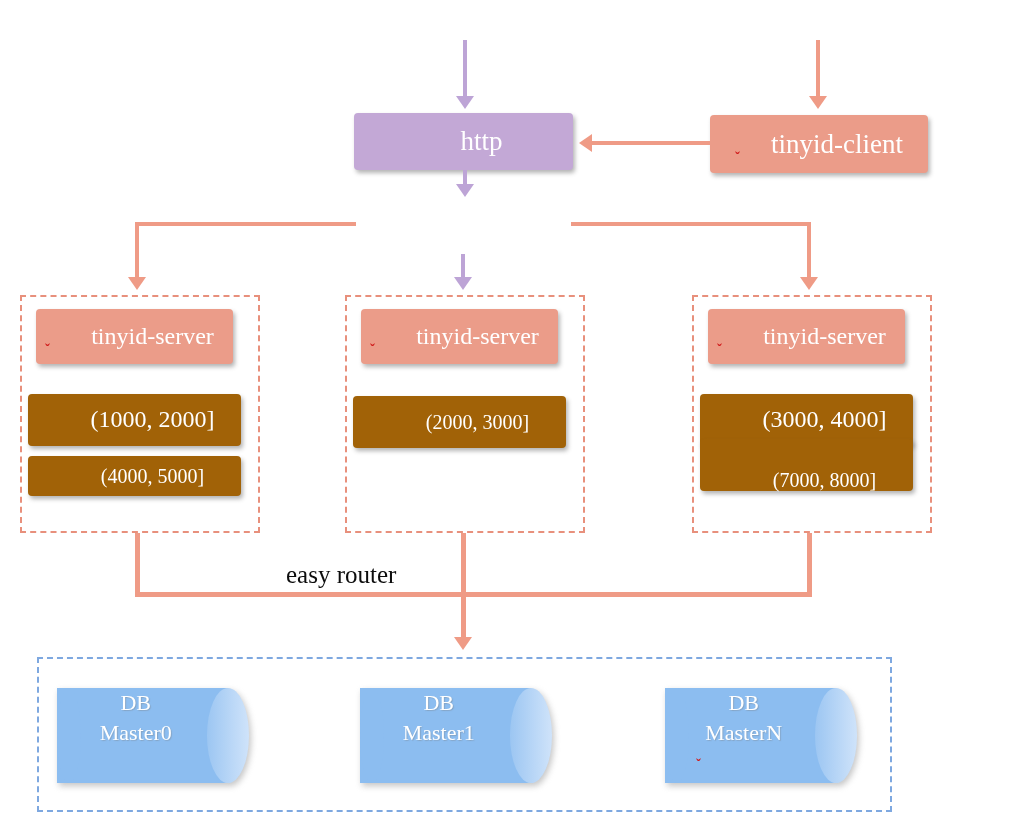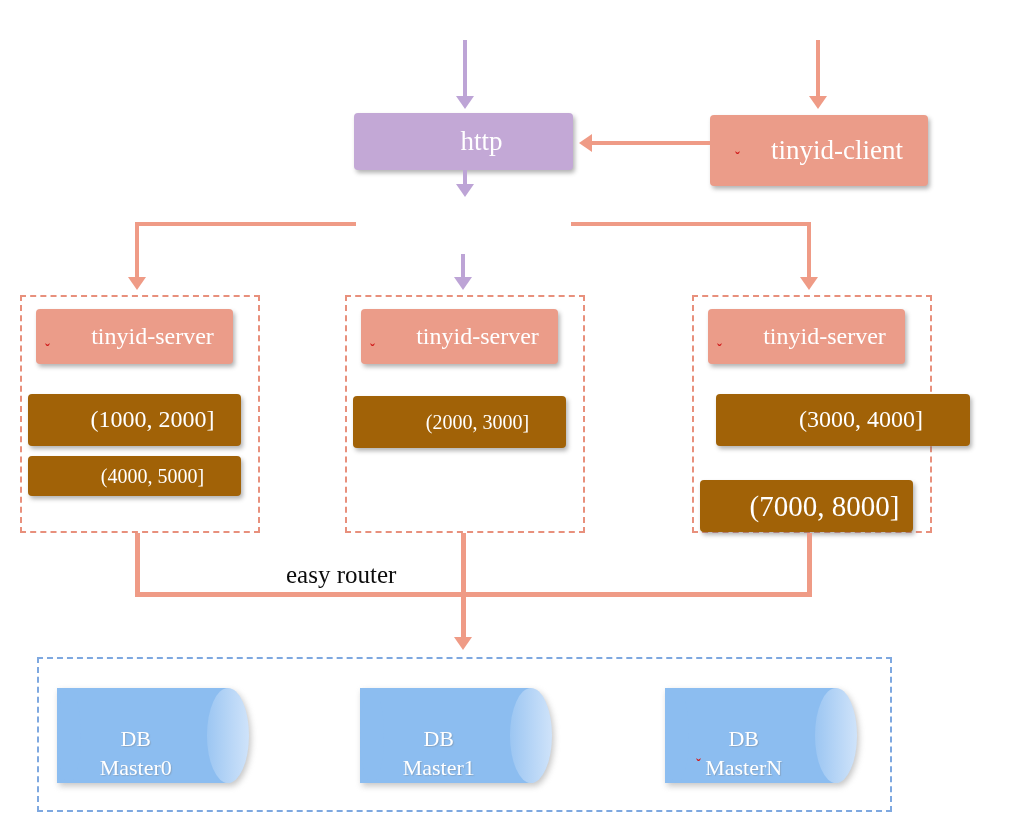--- a/index.html
+++ b/index.html
@@ -113,21 +113,21 @@
   }
   .cyl-label {
     position: absolute;
     left: 0;
     top: 0;
     width: 82%;
     height: 100%;
     display: flex;
     flex-direction: column;
     align-items: center;
-    justify-content: flex-end;
+    justify-content: flex-start;
     color: #ffffff;
     font-family: "Liberation Serif", serif;
     font-size: 22px;
     line-height: 1.35;
     text-shadow: 1px 1px 1px rgba(120,120,120,0.35);
   }
 
   
   .plain-label {
     position: absolute;
@@ -155,21 +155,21 @@
   <div class="line purple" style="left:463px; top:40px; width:4px; height:58px;"></div>
   <div class="arrow-down purple" style="left:456px; top:96px;"></div>
 
   <div class="line" style="left:816px; top:40px; width:4px; height:58px;"></div>
   <div class="arrow-down" style="left:809px; top:96px;"></div>
 
   <div class="node purple" style="left:354px; top:113px; width:219px; height:57px; font-size:27px;">
     <span>http</span>
   </div>
 
-  <div class="node salmon" style="left:710px; top:115px; width:218px; height:71px; font-size:27px;">
+  <div class="node salmon" style="left:710px; top:115px; width:218px; height:58px; font-size:27px;">
     <span>tinyid-client</span>
   </div>
   <span class="red-caret" style="left:735px; top:150px;">ˇ</span>
 
   <div class="line" style="left:592px; top:141px; width:118px; height:4px;"></div>
   <div class="arrow-left" style="left:579px; top:134px;"></div>
 
   <div class="line purple" style="left:463px; top:170px; width:4px; height:16px;"></div>
   <div class="arrow-down purple" style="left:456px; top:184px;"></div>
 
@@ -210,24 +210,24 @@
     <span>(2000, 3000]</span>
   </div>
 
   <div class="group salmon-dashed" style="left:692px; top:295px; width:240px; height:238px;"></div>
 
   <div class="node salmon" style="left:708px; top:309px; width:197px; height:55px; font-size:24px;">
     <span>tinyid-server</span>
   </div>
   <span class="red-caret" style="left:717px; top:342px;">ˇ</span>
 
-  <div class="node blue" style="left:700px; top:394px; width:254px; height:52px; font-size:24px;margin-left:16px;">
+  <div class="node blue" style="left:700px; top:394px; width:213px; height:52px; font-size:24px;">
     <span>(3000, 4000]</span>
   </div>
-  <div class="node blue" style="left:700px; top:480px; width:213px; height:52px; font-size:29px;">
+  <div class="node blue" style="left:700px; top:439px; width:213px; height:52px; font-size:20px;align-items:flex-end;">
     <span>(7000, 8000]</span>
   </div>
 
   <div class="line" style="left:135px; top:533px; width:5px; height:63px;"></div>
   <div class="line" style="left:461px; top:533px; width:5px; height:63px;"></div>
   <div class="line" style="left:807px; top:533px; width:5px; height:63px;"></div>
 
   <div class="line" style="left:135px; top:592px; width:677px; height:5px;"></div>
 
   <div class="plain-label" style="left:286px; top:561px; font-size:25px;">easy router</div>

